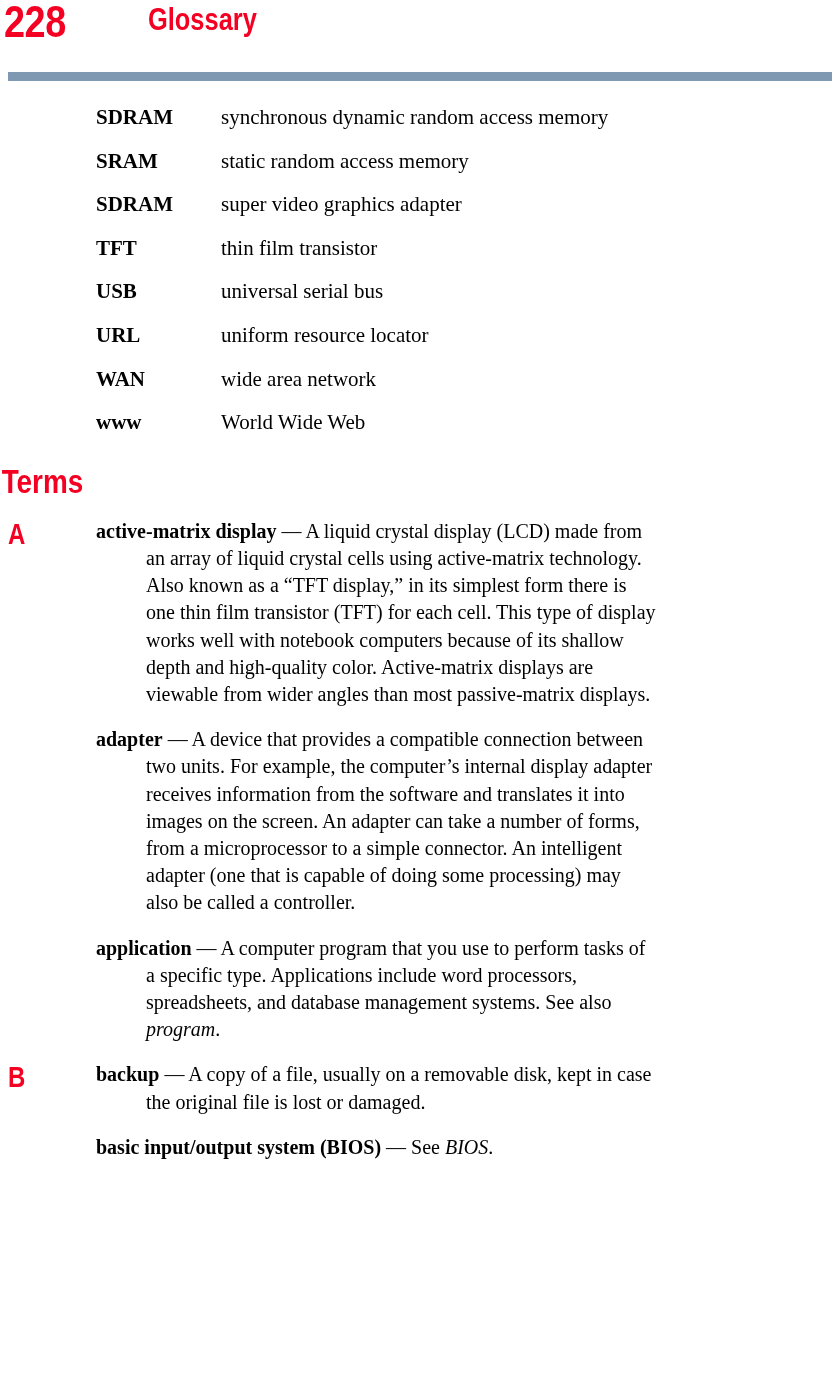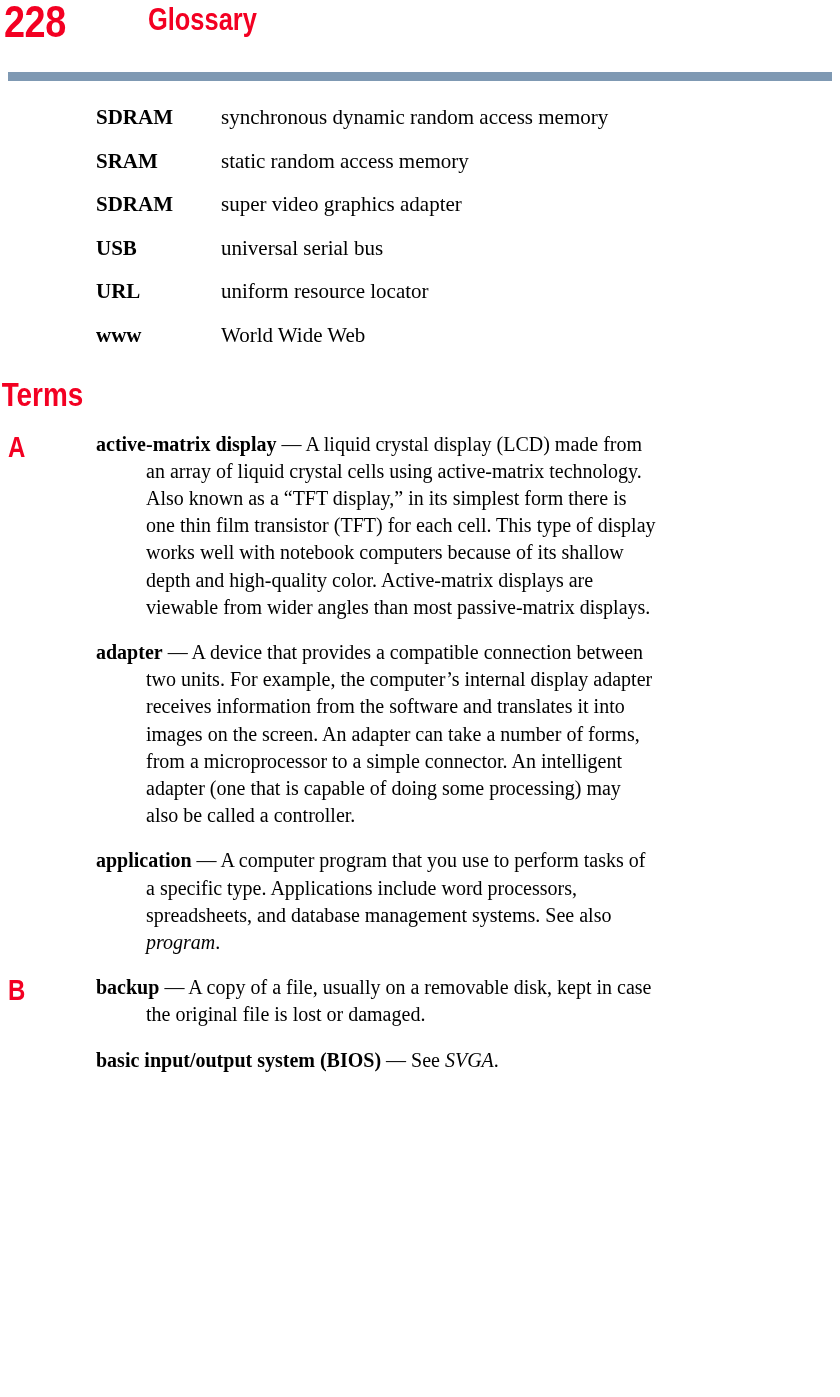--- a/index.html
+++ b/index.html
@@ -166,28 +166,36 @@
       </tr>
       <tr class="acronym-row">
         <td class="acronym-term">SRAM</td>
         <td class="acronym-def">static random access memory</td>
       </tr>
       <tr class="acronym-row">
         <td class="acronym-term">SDRAM</td>
         <td class="acronym-def">super video graphics adapter</td>
       </tr>
       <tr class="acronym-row">
+        <td class="acronym-term">TFT</td>
+        <td class="acronym-def">thin film transistor</td>
+      </tr>
+      <tr class="acronym-row">
         <td class="acronym-term">USB</td>
         <td class="acronym-def">universal serial bus</td>
       </tr>
       <tr class="acronym-row">
         <td class="acronym-term">URL</td>
         <td class="acronym-def">uniform resource locator</td>
       </tr>
       <tr class="acronym-row">
+        <td class="acronym-term">WAN</td>
+        <td class="acronym-def">wide area network</td>
+      </tr>
+      <tr class="acronym-row">
         <td class="acronym-term">www</td>
         <td class="acronym-def">World Wide Web</td>
       </tr>
     </tbody>
   </table>
 
   <div class="section-heading">Terms</div>
 
 
   <div class="entries">
@@ -205,17 +213,17 @@
     <div class="entry">
       <span class="entry-term">application</span><span> — </span><span>A computer program that you use to perform tasks of a specific type. Applications include word processors, spreadsheets, and database management systems. See also </span><span class="entry-em">program</span><span>.</span>
     </div>
 
     <div class="entry">
       <span class="letter-marker marker-b">B</span>
       <span class="entry-term">backup</span><span> — </span><span>A copy of a file, usually on a removable disk, kept in case the original file is lost or damaged.</span>
     </div>
 
     <div class="entry">
-      <span class="entry-term">basic input/output system (BIOS)</span><span> — </span><span>See </span><span class="entry-em">SVGA</span><span>.</span>
+      <span class="entry-term">basic input/output system (BIOS)</span><span> — </span><span>See </span><span class="entry-em">BIOS</span><span>.</span>
     </div>
 
   </div>
 </div>
 
 </body></html>

